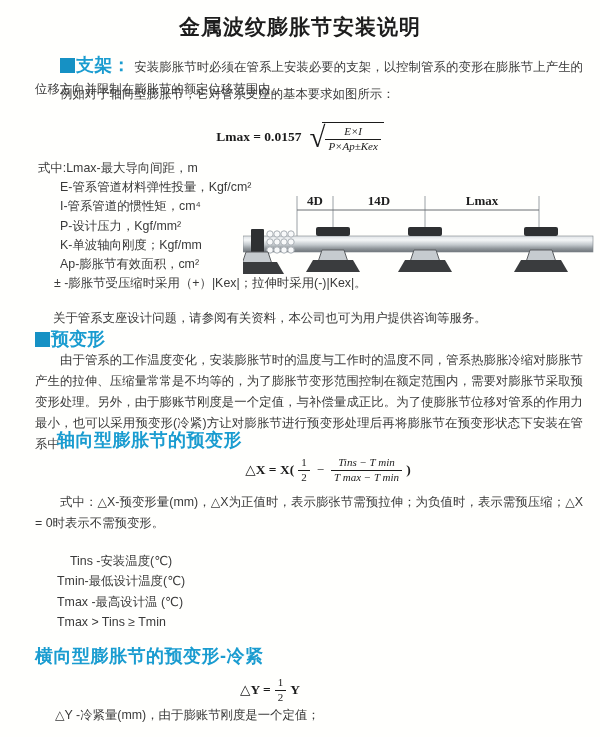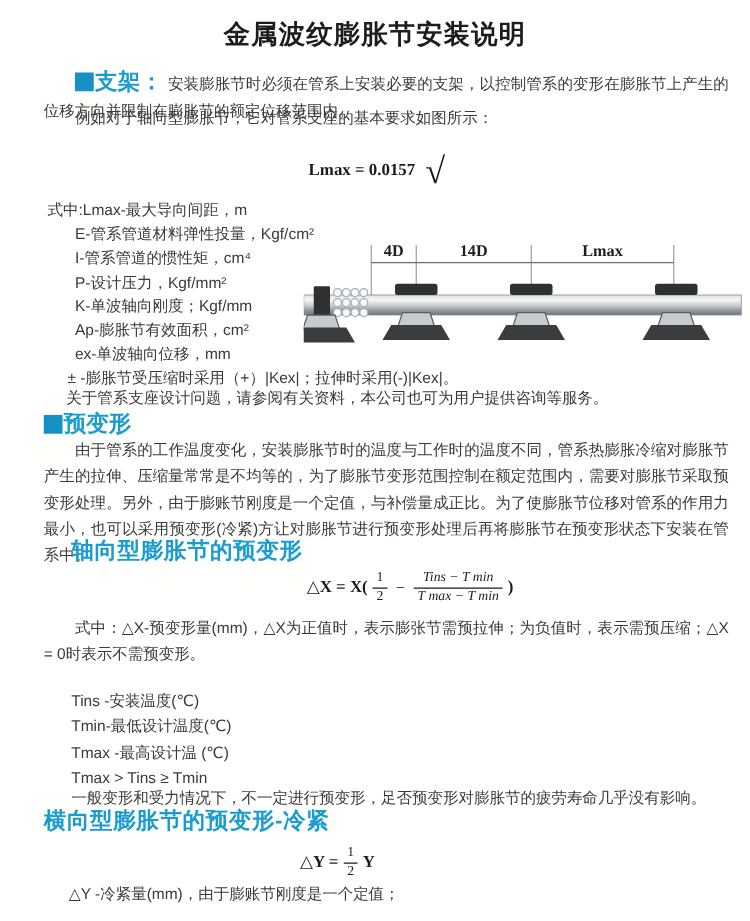--- a/index.html
+++ b/index.html
@@ -45,31 +45,36 @@
   <div class="abs body-t indent" style="top:55px;left:35px;width:548px;">
     <span class="sec-square"></span><span class="sec-label">支架：</span><span>安装膨胀节时必须在管系上安装必要的支架，以控制管系的变形在膨胀节上产生的位移方向并限制在膨胀节的额定位移范围内。</span>
   </div>
 
   <div class="abs body-t indent" style="top:84px;left:35px;width:548px;">例如对于轴向型膨胀节，它对管系支座的基本要求如图所示：</div>
 
   <div class="abs formula" style="top:122px;">
     <span class="f-lhs">Lmax = 0.0157</span>
     <span class="sqrt">
       <span class="sqrt-sign">√</span>
+      <span class="sqrt-body">
+        <span class="frac it">
+          <span class="num">E×I</span>
+          <span class="den">P×Ap±Kex</span>
+        </span>
+      </span>
     </span>
   </div>
 
   <div class="abs defs" style="top:159px;left:38px;">
     <div>式中:Lmax-最大导向间距，m</div>
     <div class="ind">E-管系管道材料弹性投量，Kgf/cm²</div>
     <div class="ind">I-管系管道的惯性矩，cm⁴</div>
     <div class="ind">P-设计压力，Kgf/mm²</div>
     <div class="ind">K-单波轴向刚度；Kgf/mm</div>
     <div class="ind">Ap-膨胀节有效面积，cm²</div>
-    <div class="ind">ex-单波轴向位移，mm</div>
     <div class="ind2">± -膨胀节受压缩时采用（+）|Kex|；拉伸时采用(-)|Kex|。</div>
   </div>
 
   <div class="abs body-t nowrap" style="top:308px;left:53px;">关于管系支座设计问题，请参阅有关资料，本公司也可为用户提供咨询等服务。</div>
 
   <svg class="abs" style="left:243px;top:190px;" width="354" height="95" viewBox="0 0 354 95">
     <defs>
       <linearGradient id="pg" x1="0" y1="0" x2="0" y2="1">
         <stop offset="0" stop-color="#dfe3e6"></stop>
         <stop offset="0.25" stop-color="#f4f6f7"></stop>
@@ -143,27 +148,26 @@
       <span class="num">Tins − T min</span>
       <span class="den">T max − T min</span>
     </span>
     <span class="f-close">)</span>
   </div>
 
   <div class="abs body-t indent" style="top:492px;left:35px;width:548px;line-height:21px;">式中：△X-预变形量(mm)，△X为正值时，表示膨张节需预拉伸；为负值时，表示需预压缩；△X = 0时表示不需预变形。</div>
 
 
   <div class="abs defs" style="top:551px;left:57px;">
-    <div style="line-height:20.3px;">Tins -安装温度(℃)</div>
+    <div style="line-height:20.3px;text-align:center;">Tins -安装温度(℃)</div>
     <div style="line-height:20.3px;">Tmin-最低设计温度(℃)</div>
     <div style="line-height:20.3px;">Tmax -最高设计温 (℃)</div>
     <div style="line-height:20.3px;">Tmax &gt; Tins ≥ Tmin</div>
   </div>
 
-  <div class="abs body-t nowrap" style="top:628px;left:57px;">一般变形和受力情况下，不一定进行预变形，足否预变形对膨胀节的疲劳寿命几乎没有影响。</div>
 
   <div class="abs sub-head" style="top:644px;left:35px;">横向型膨胀节的预变形-冷紧</div>
 
   <div class="abs formula" style="top:676px;width:540px;">
     <span class="f-lhs">△Y =</span>
     <span class="frac">
       <span class="num">1</span>
       <span class="den">2</span>
     </span>
     <span class="f-lhs">Y</span>

